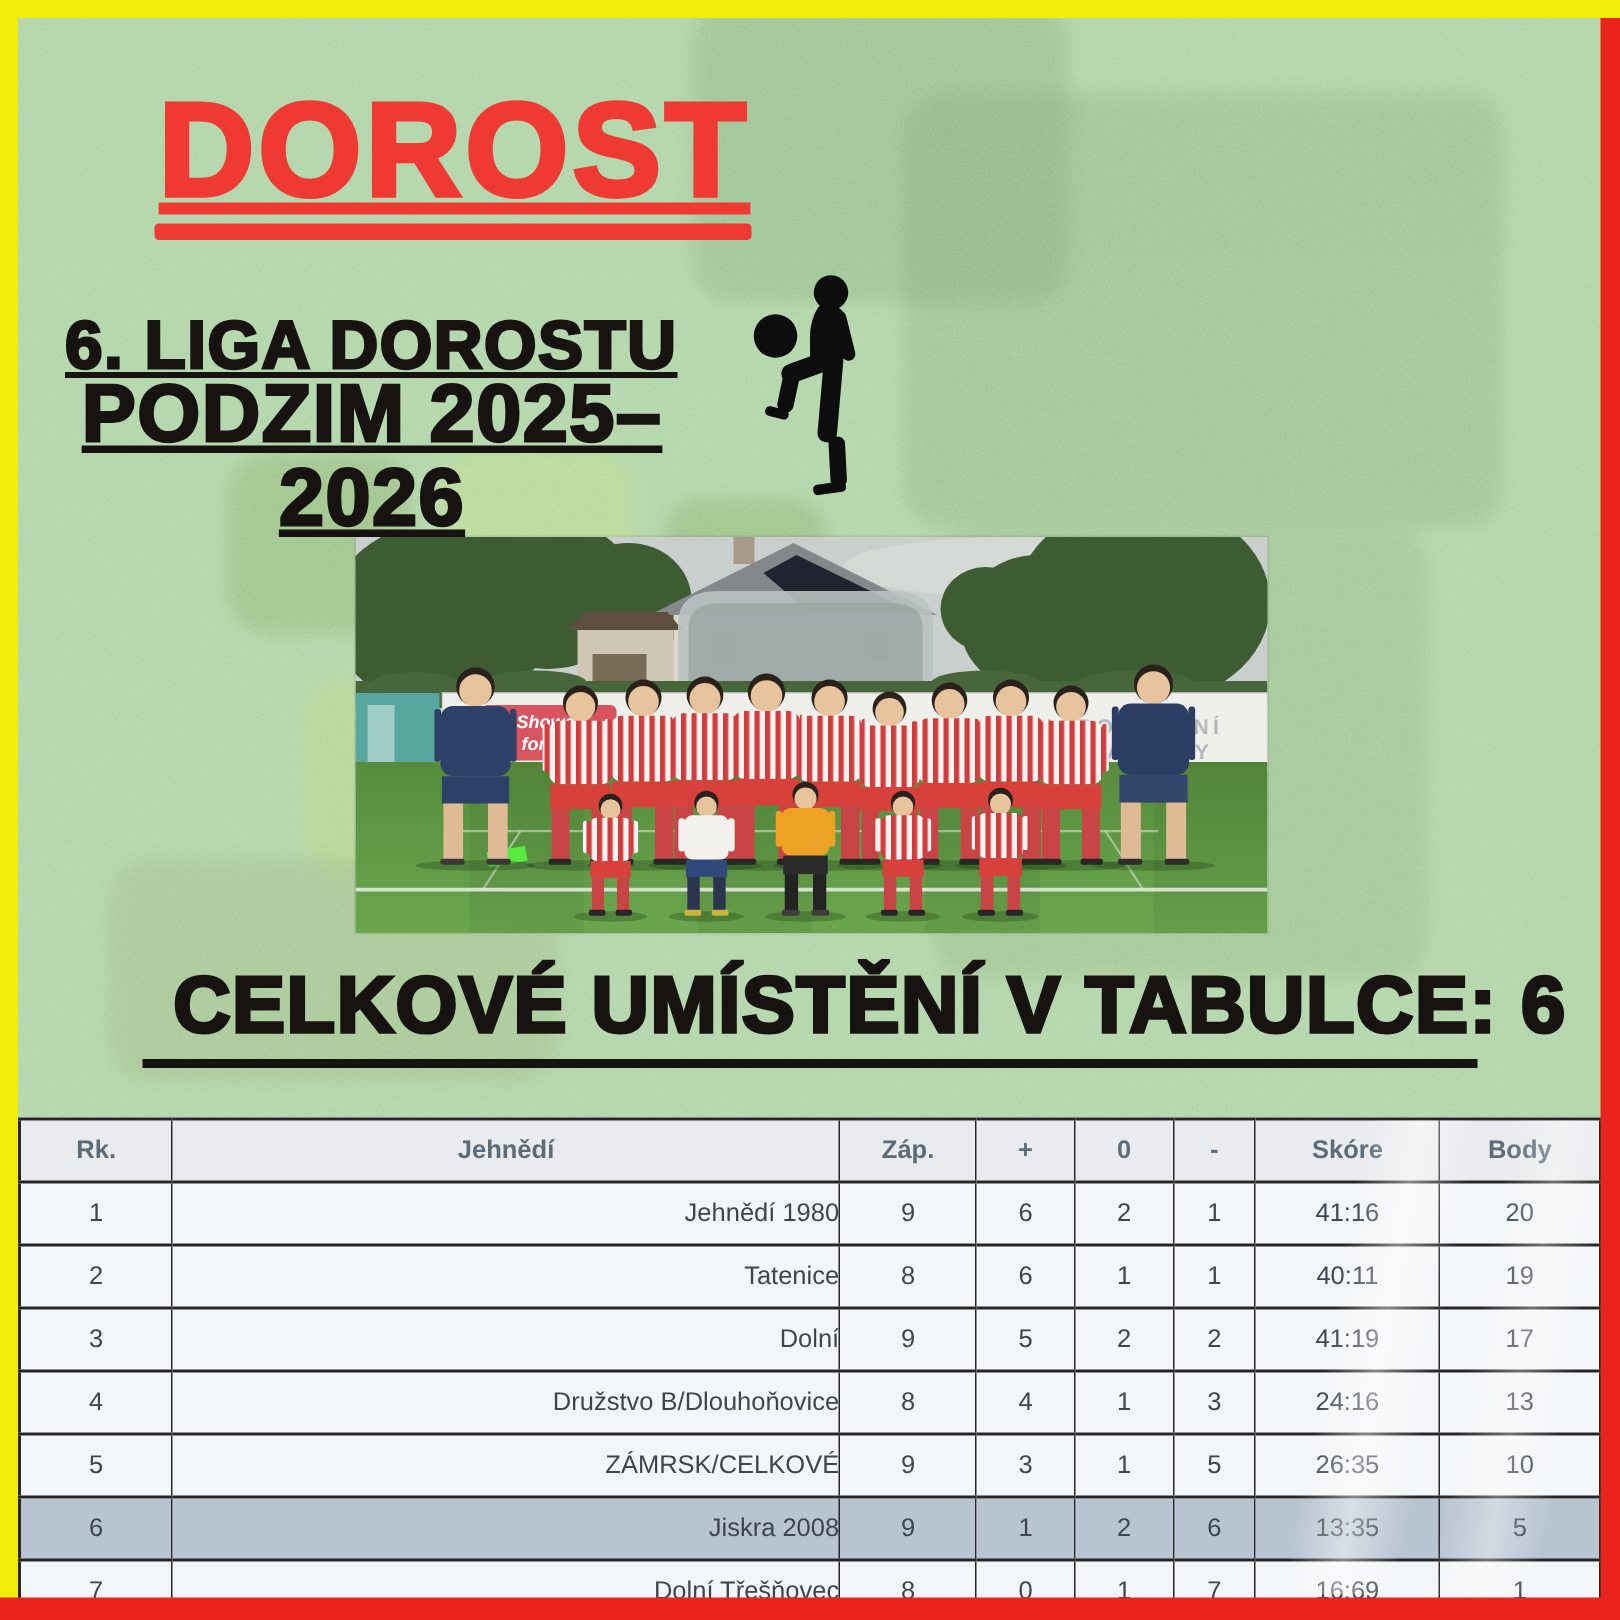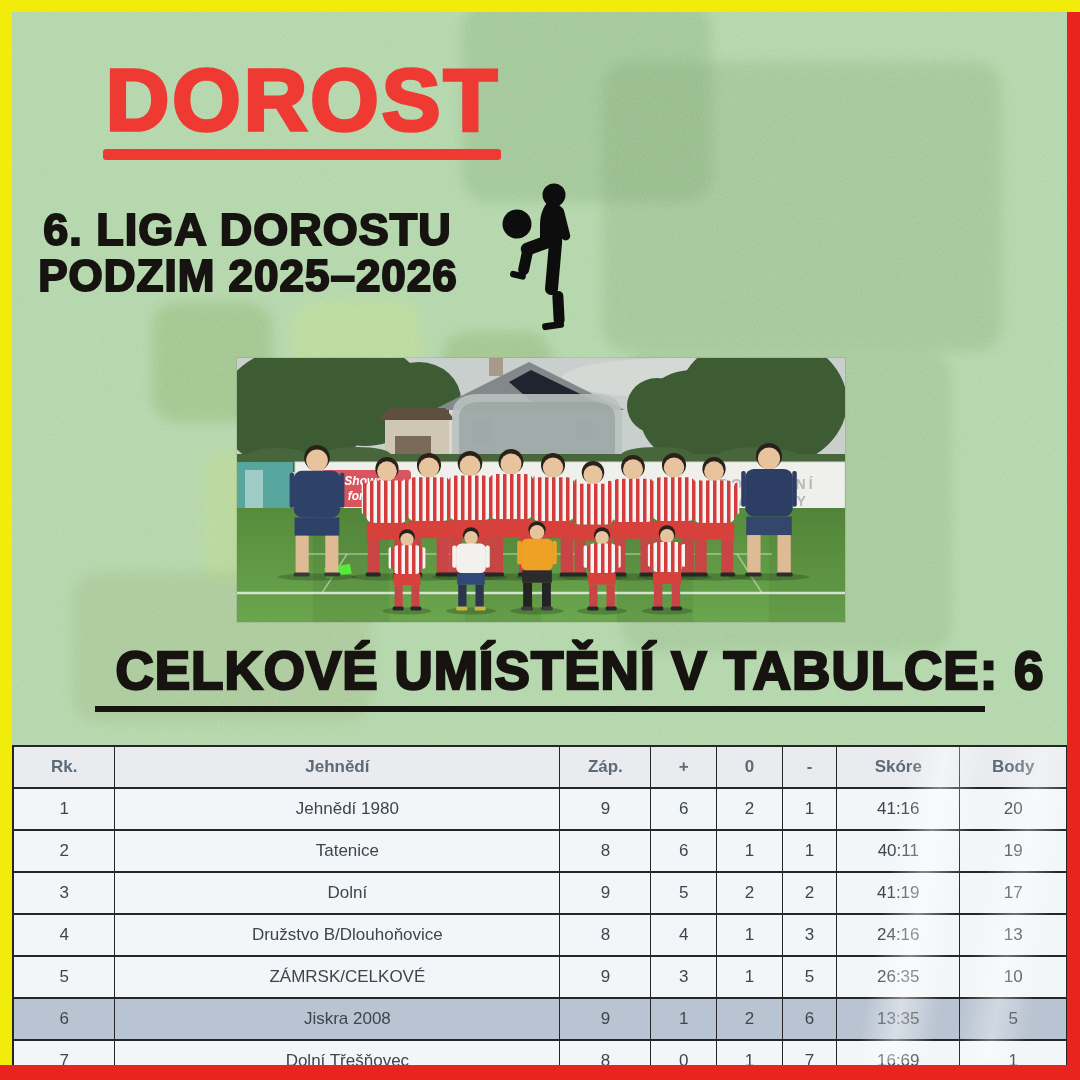--- a/index.html
+++ b/index.html
@@ -15,32 +15,32 @@
     position:absolute;left:12px;top:12px;width:1055px;height:1053px;
     background:var(--grass-base,#b5d9ae);
     overflow:hidden;
   }
   .bg svg.noise{position:absolute;left:0;top:0;width:100%;height:100%;}
   .wm{position:absolute;filter:blur(6px);border-radius:26px;}
   
   .strip-right{position:absolute;top:12px;right:0;width:13px;height:1068px;background:var(--frame-red,#e9231d);z-index:6;}
   .strip-bottom{position:absolute;left:0;bottom:0;width:1080px;height:15px;background:var(--frame-red,#e9231d);z-index:6;}
 
-  .disp{font-weight:900;color:var(--ink,#161311);}
+  .disp{font-weight:900;color:var(--ink,#161311);text-decoration:underline;}
   
   .title{
     position:absolute;left:98px;top:50px;width:410px;
     text-align:center;font-size:88px;line-height:100px;font-weight:900;
     color:var(--title-red,#ee3a33);
     letter-spacing:3px;-webkit-text-stroke:3.5px var(--title-red,#ee3a33);
     z-index:2;
   }
   .title-underline{position:absolute;left:103px;top:149px;width:398px;height:11px;background:var(--title-red,#ee3a33);border-radius:3px;z-index:2;}
   .sub1{position:absolute;left:35px;top:202px;width:425px;text-align:center;font-size:45px;line-height:56px;letter-spacing:1px;-webkit-text-stroke:2px var(--ink,#161311);z-index:2;}
-  .sub2{position:absolute;left:28px;top:248px;width:440px;text-align:center;font-size:44px;line-height:56px;letter-spacing:1px;-webkit-text-stroke:2px var(--ink,#161311);z-index:2;}
+  .sub2{position:absolute;left:28px;top:248px;width:440px;text-align:center;font-size:54px;line-height:56px;letter-spacing:1px;-webkit-text-stroke:2px var(--ink,#161311);z-index:2;}
 
   
   .scorers{position:absolute;left:562px;top:96px;width:505px;text-align:center;z-index:2;}
   .scorers-heading{display:inline-block;font-size:34px;font-weight:900;letter-spacing:1px;
     -webkit-text-stroke:1.8px var(--ink,#161311);color:var(--ink,#161311);
     border-bottom:4px solid var(--ink,#161311);padding-bottom:5px;margin-bottom:11px;}
   .scorer-line{font-size:32px;line-height:50px;font-weight:900;letter-spacing:0.5px;
     -webkit-text-stroke:1.6px var(--ink,#161311);color:var(--ink,#161311);white-space:nowrap;}
 
   
@@ -64,21 +64,21 @@
     border:2px solid var(--table-border,#262626);
   }
   table.standings th,table.standings td{
     border:1px solid var(--table-border,#262626);
     border-top-width:2px;border-bottom-width:2px;
     height:40px;padding:0;text-align:center;font-size:17px;
     overflow:hidden;white-space:nowrap;
   }
   table.standings th{background:var(--table-header-bg,#e9ebee);color:var(--table-header-text,#5d6b79);font-weight:bold;}
   table.standings td{background:var(--table-row-bg,#f3f6f8);color:var(--table-cell-text,#3d464e);}
-  table.standings td.c1,table.standings th.c1{text-align:center;padding-left:20px;}
+  table.standings td.c1,table.standings th.c1{text-align:right;padding-left:20px;}
   table.standings th.c1{text-align:center;padding-left:0;}
   table.standings tr.hl td{background:var(--table-highlight-bg,#b9c4d2);}
   .c0{width:9.6%}.c1{width:42.5%}.c2{width:8.6%}.c3{width:6.2%}.c4{width:6.2%}.c5{width:5.1%}.c6{width:11.7%}.c7{width:10.1%}
   .swoosh{position:absolute;left:820px;top:747px;width:246px;height:316px;z-index:3;pointer-events:none;
     background:
       linear-gradient(100deg, rgba(255,255,255,0) 30%, rgba(255,255,255,0.45) 42%, rgba(255,255,255,0) 55%),
       linear-gradient(100deg, rgba(255,255,255,0) 62%, rgba(255,255,255,0.35) 74%, rgba(255,255,255,0) 86%);
   }
 </style>
 </head>

